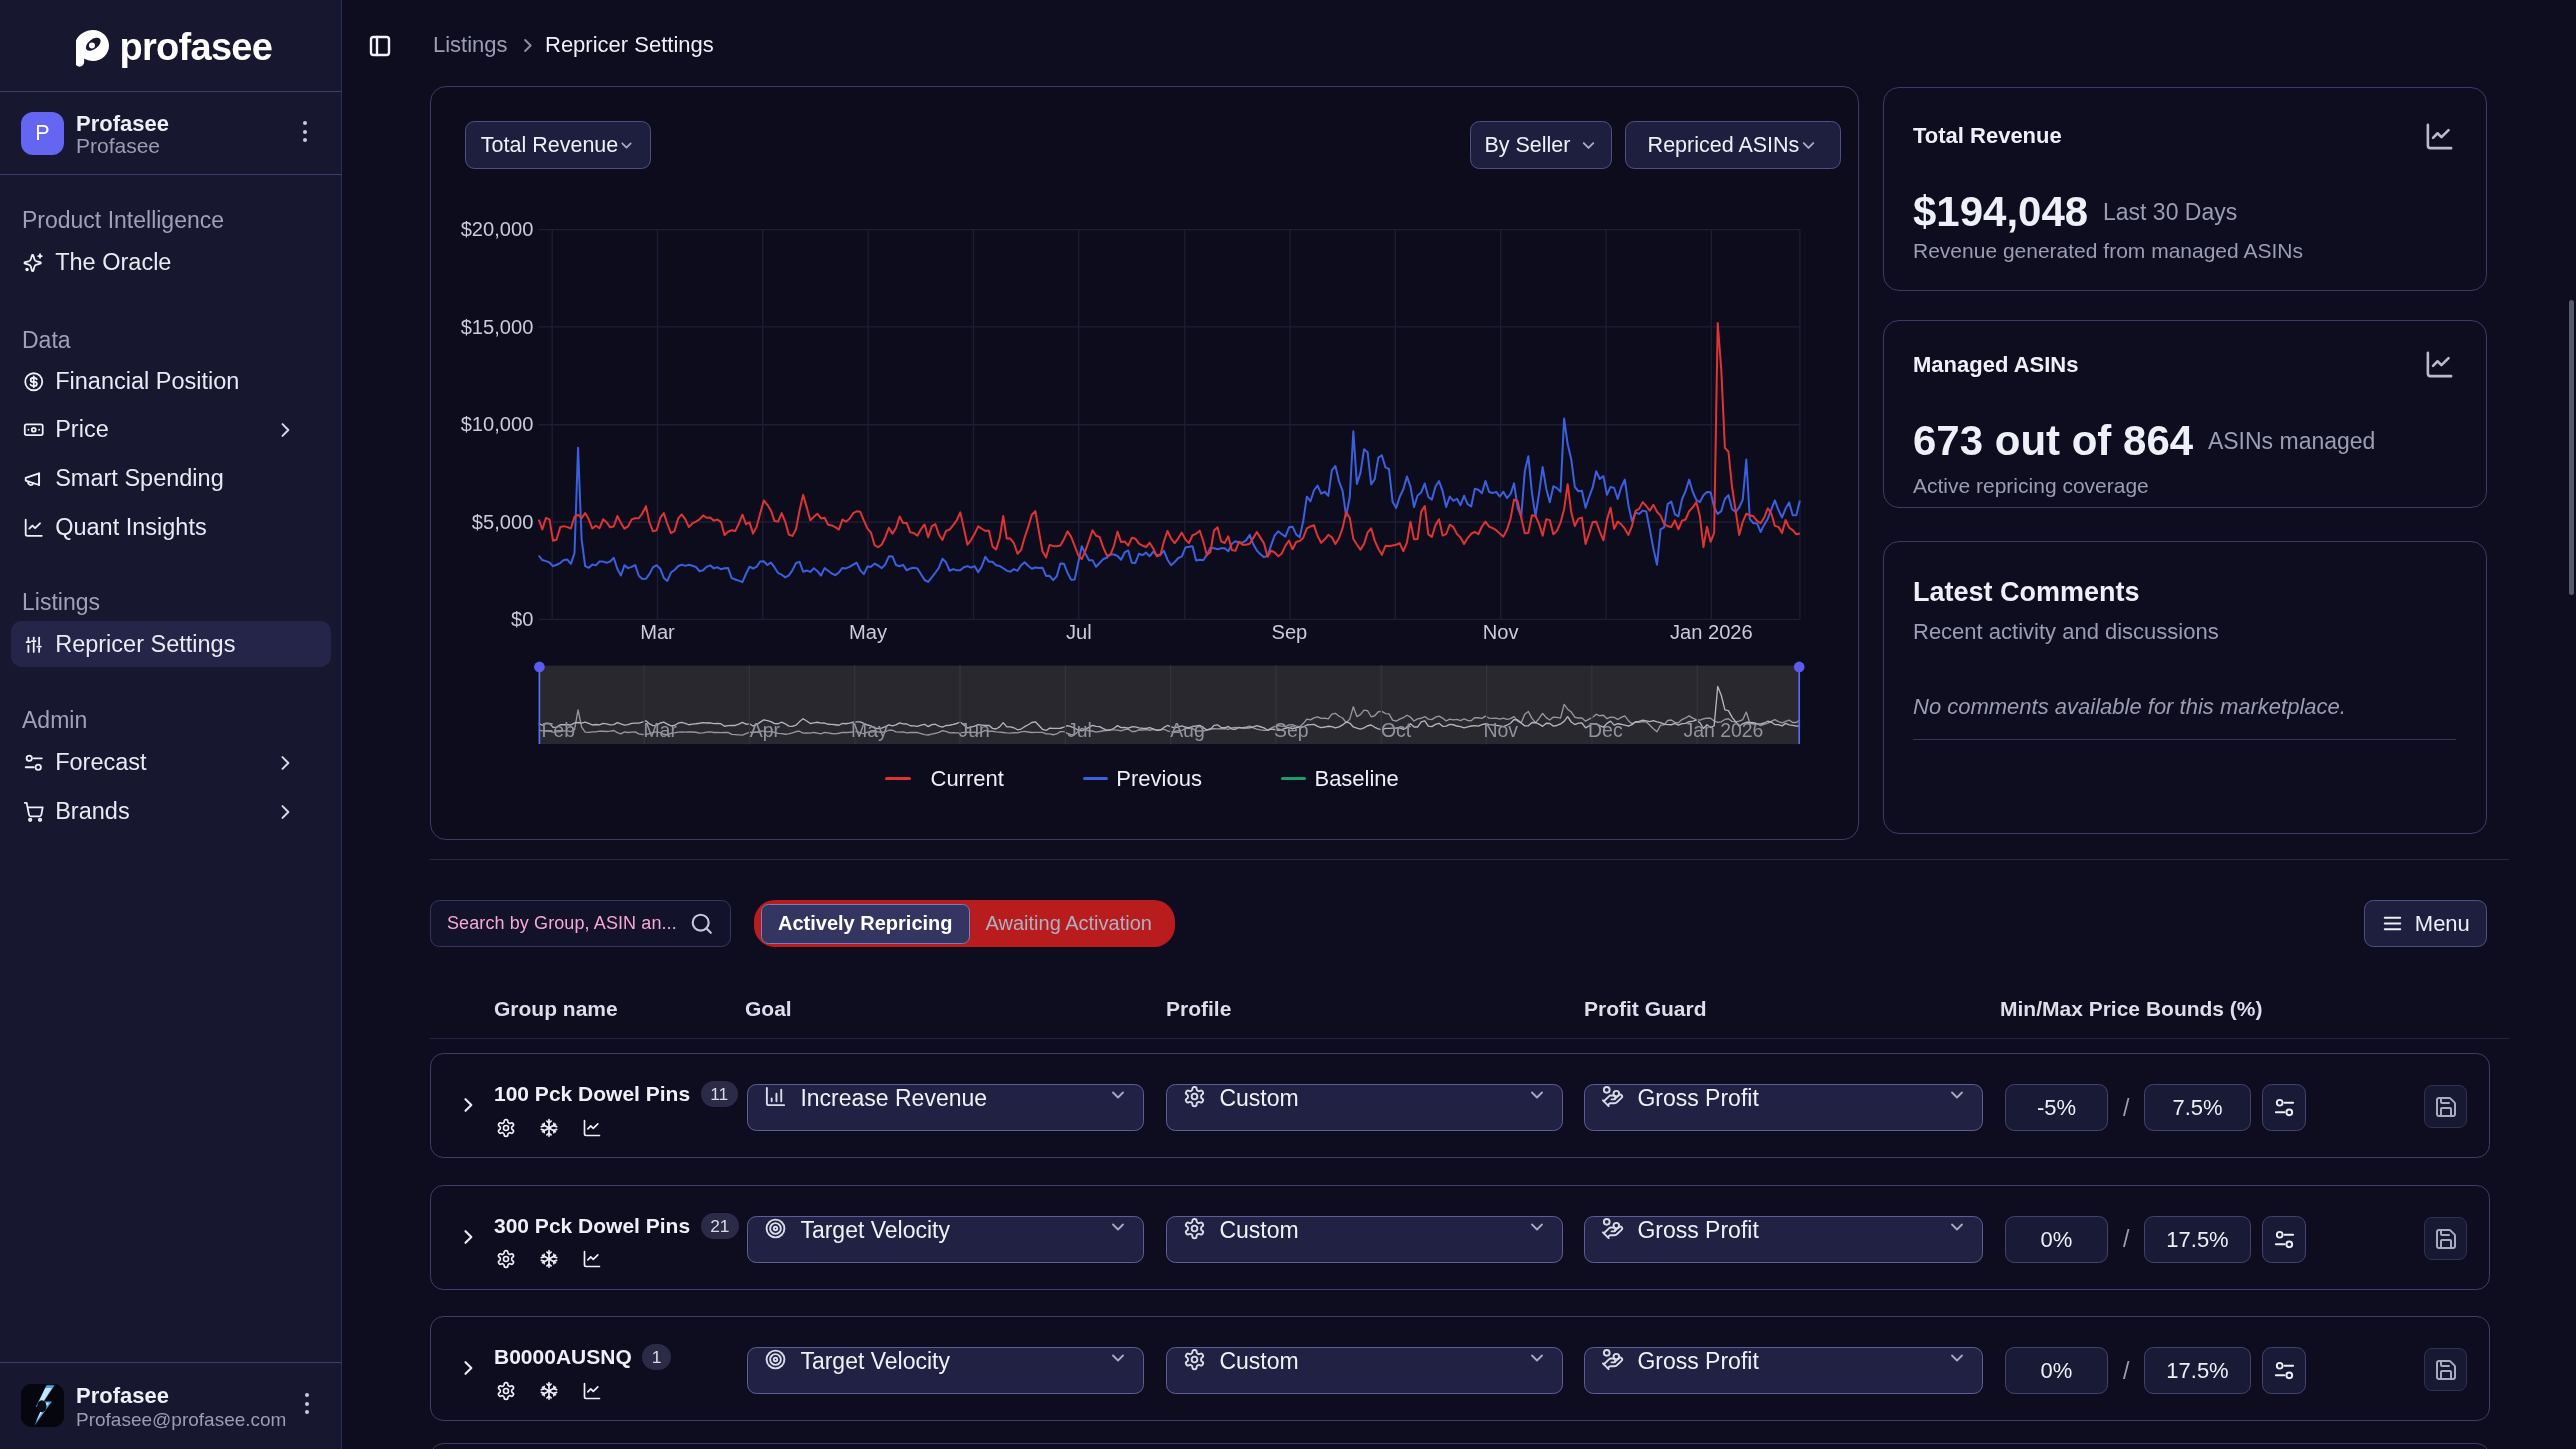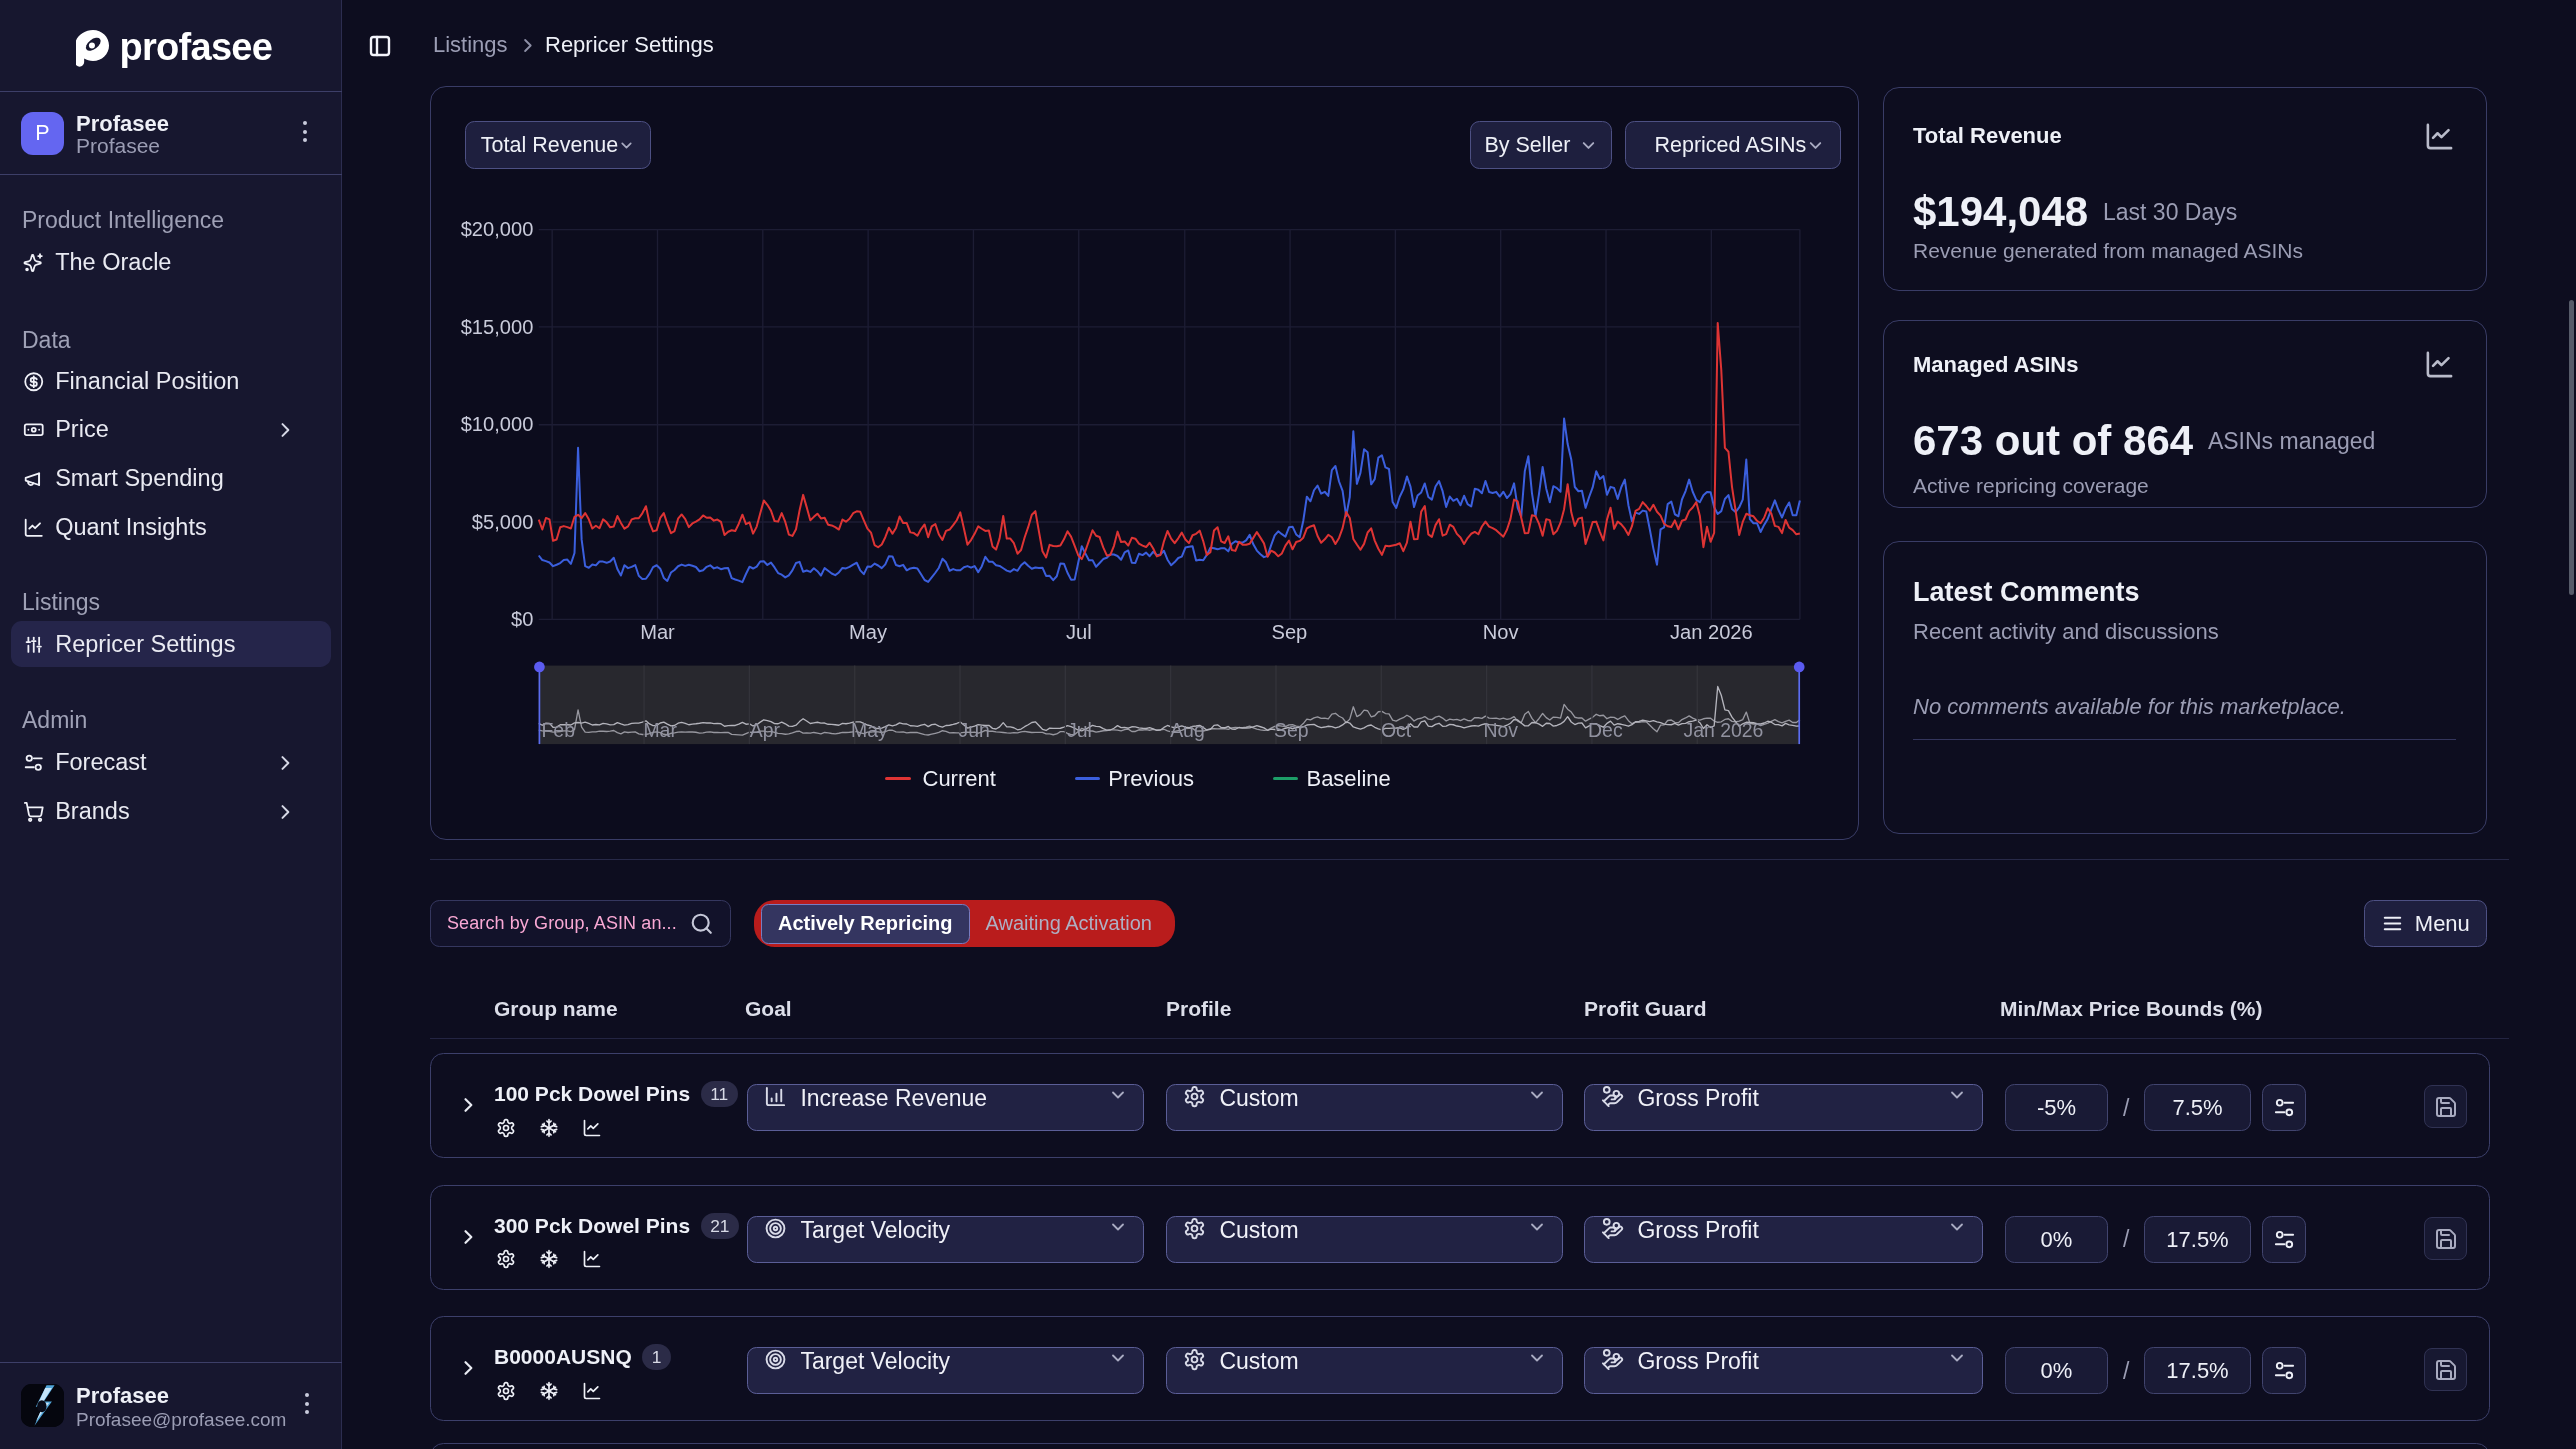--- a/index.html
+++ b/index.html
@@ -159,21 +159,21 @@
       </svg>
     </div>
     <div class="abs w" style="left:545px;top:32px;font-size:22px">Repricer Settings</div>
     <div class="card" style="left:430px;top:86px;width:1429px;height:754px;background:#0c0c1d"></div>
     <div class="abs btn" style="left:465px;top:121px;width:186px;height:48px;padding:0 14.8px;font-size:21.5px;justify-content:space-between">Total Revenue<svg width="19" height="19" viewBox="0 0 24 24" fill="none" stroke="#a9abc2" stroke-width="2.4" stroke-linecap="round" stroke-linejoin="round">
         <path d="m6 9 6 6 6-6"></path>
       </svg></div>
     <div class="abs btn" style="left:1470px;top:121px;width:142px;height:48px;padding:0 13.4px;font-size:21.5px;justify-content:space-between">By Seller<svg width="19" height="19" viewBox="0 0 24 24" fill="none" stroke="#a9abc2" stroke-width="2.4" stroke-linecap="round" stroke-linejoin="round">
         <path d="m6 9 6 6 6-6"></path>
       </svg></div>
-    <div class="abs btn" style="left:1625px;top:121px;width:216px;height:48px;padding:0 14.8px;font-size:21.5px;justify-content:flex-end">Repriced ASINs<svg width="19" height="19" viewBox="0 0 24 24" fill="none" stroke="#a9abc2" stroke-width="2.4" stroke-linecap="round" stroke-linejoin="round">
+    <div class="abs btn" style="left:1625px;top:121px;width:216px;height:48px;padding:0 14.8px;font-size:21.5px;justify-content:center">Repriced ASINs<svg width="19" height="19" viewBox="0 0 24 24" fill="none" stroke="#a9abc2" stroke-width="2.4" stroke-linecap="round" stroke-linejoin="round">
         <path d="m6 9 6 6 6-6"></path>
       </svg></div>
     <svg class="abs" style="left:430px;top:86px" width="1429" height="754" viewBox="641 128 2130 1124">
       <line x1="803" y1="342" x2="2683" y2="342" stroke="#1d1d34" stroke-width="2"></line>
       <line x1="803" y1="487" x2="2683" y2="487" stroke="#1d1d34" stroke-width="2"></line>
       <line x1="803" y1="633" x2="2683" y2="633" stroke="#1d1d34" stroke-width="2"></line>
       <line x1="803" y1="778" x2="2683" y2="778" stroke="#1d1d34" stroke-width="2"></line>
       <line x1="803" y1="923" x2="2683" y2="923" stroke="#1d1d34" stroke-width="2"></line>
       <line x1="823" y1="342" x2="823" y2="923" stroke="#1d1d34" stroke-width="2"></line>
       <line x1="980" y1="342" x2="980" y2="923" stroke="#1d1d34" stroke-width="2"></line>
@@ -227,21 +227,21 @@
       <text x="795" y="933" fill="#c9cbda" font-size="30" text-anchor="end" font-family="Liberation Sans, sans-serif">$0</text>
       <text x="980" y="953" fill="#c9cbda" font-size="30" text-anchor="middle" font-family="Liberation Sans, sans-serif">Mar</text>
       <text x="1294" y="953" fill="#c9cbda" font-size="30" text-anchor="middle" font-family="Liberation Sans, sans-serif">May</text>
       <text x="1608" y="953" fill="#c9cbda" font-size="30" text-anchor="middle" font-family="Liberation Sans, sans-serif">Jul</text>
       <text x="1922" y="953" fill="#c9cbda" font-size="30" text-anchor="middle" font-family="Liberation Sans, sans-serif">Sep</text>
       <text x="2237" y="953" fill="#c9cbda" font-size="30" text-anchor="middle" font-family="Liberation Sans, sans-serif">Nov</text>
       <text x="2551" y="953" fill="#c9cbda" font-size="30" text-anchor="middle" font-family="Liberation Sans, sans-serif">Jan 2026</text>
     </svg>
     <div class="abs f" style="left:885px;top:765px;height:27px">
       <div style="width:25.5px;height:3.4px;border-radius:2px;background:#e03434"></div>
-      <span class="w" style="font-size:22px;margin-left:12px">Current</span>
+      <span class="w" style="font-size:22px;margin-left:20px">Current</span>
       <div style="width:25.5px;height:3.4px;border-radius:2px;background:#3b5fdd;margin-left:79px"></div>
       <span class="w" style="font-size:22px;margin-left:8px">Previous</span>
       <div style="width:25.5px;height:3.4px;border-radius:2px;background:#1d9e68;margin-left:79px"></div>
       <span class="w" style="font-size:22px;margin-left:8px">Baseline</span>
     </div>
     <div class="card" style="left:1883px;top:87px;width:604px;height:204px"></div>
     <div class="abs w" style="left:1913px;top:123px;font-size:22px;font-weight:700">Total Revenue</div>
     <div class="abs" style="left:2424px;top:121px">
       <svg width="31" height="31" viewBox="0 0 24 24" fill="none" stroke="#b9bbca" stroke-width="2" stroke-linecap="round" stroke-linejoin="round">
         <path d="M3 3v16a2 2 0 0 0 2 2h16"></path>

